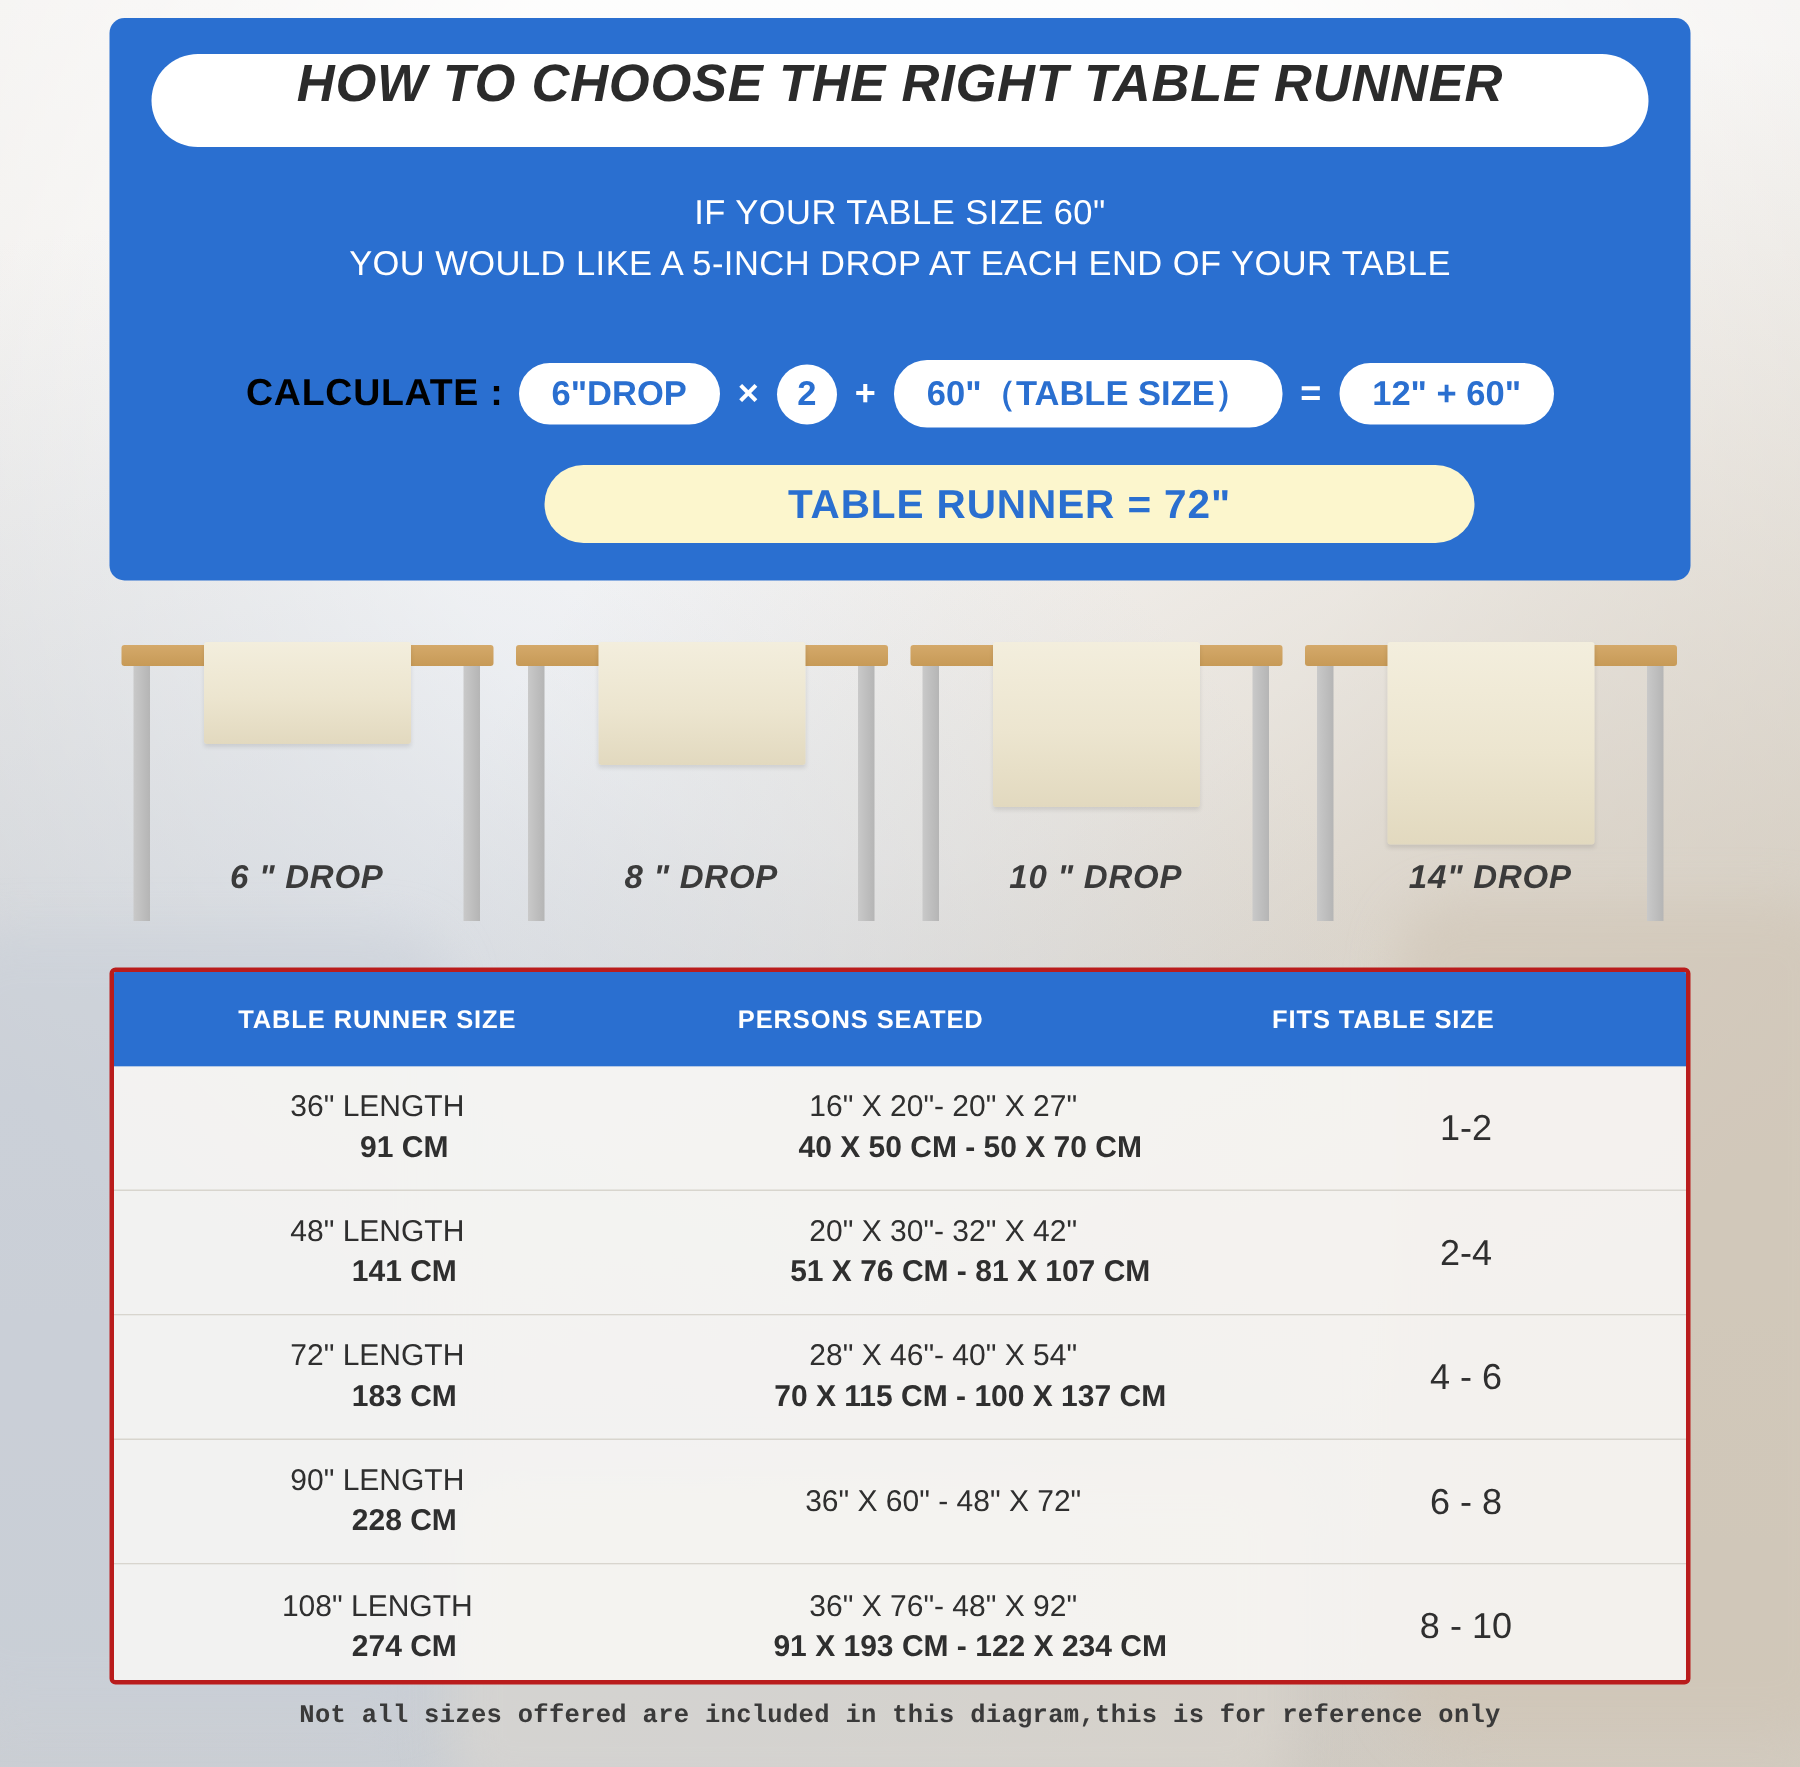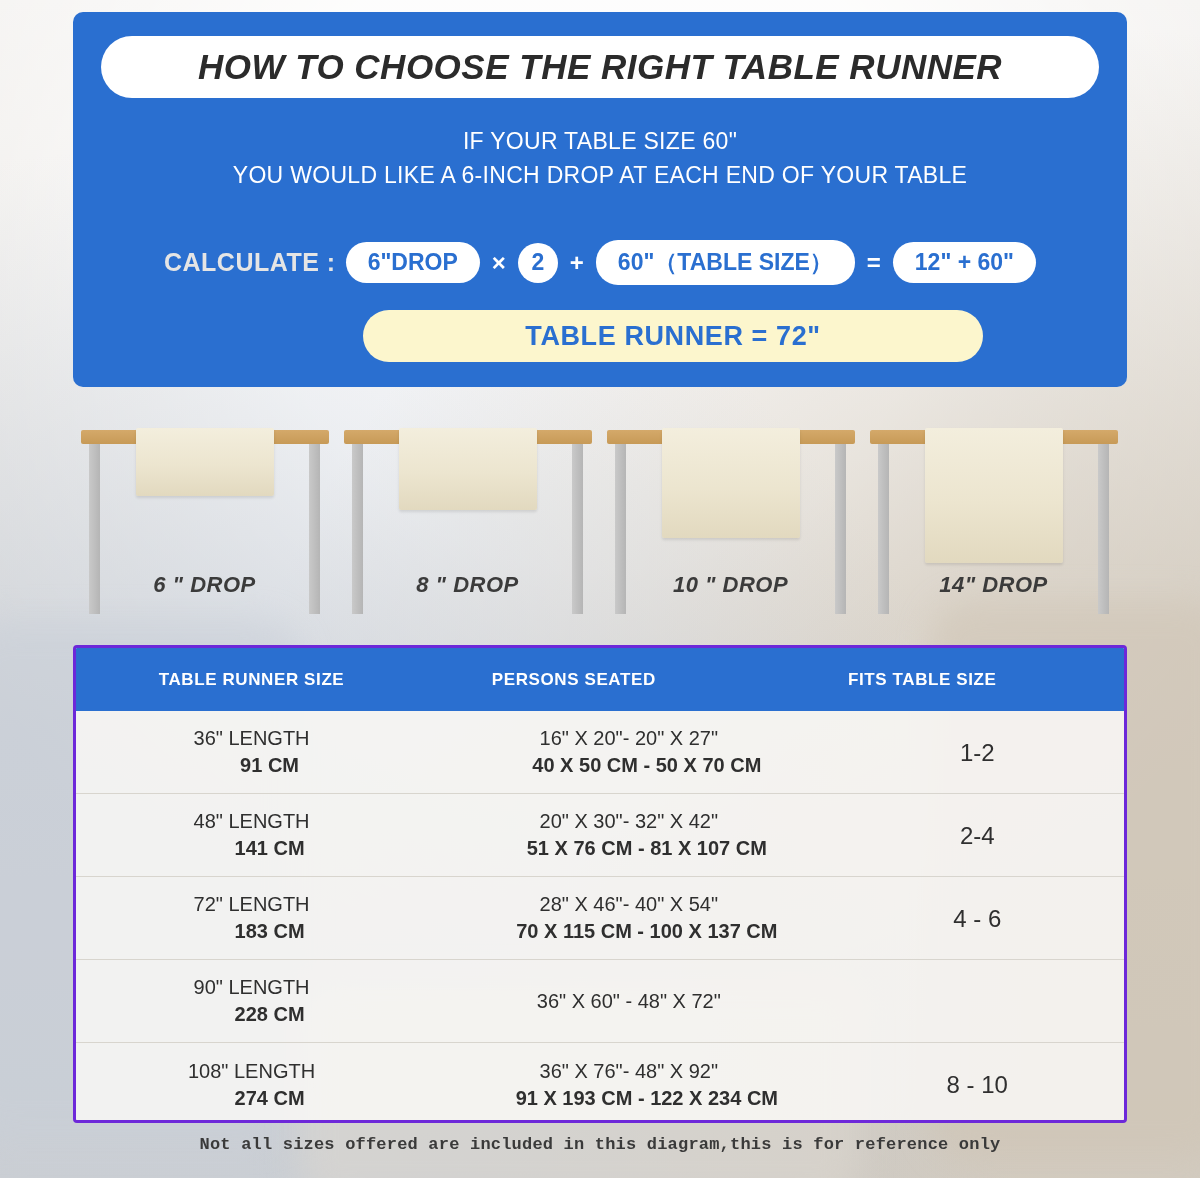--- a/index.html
+++ b/index.html
@@ -51,21 +51,21 @@
   }
   .hero-title-box {
     position: absolute;
     left: 28px;
     top: 24px;
     width: 998px;
     height: 62px;
     background: #ffffff;
     border-radius: 31px;
     display: flex;
-    align-items: center;
+    align-items: flex-start;
     justify-content: center;
   }
   .hero-title {
     font-size: 35px;
     font-weight: bold;
     font-style: italic;
     color: #2b2b2b;
     letter-spacing: 0.5px;
     white-space: nowrap;
   }
@@ -84,21 +84,21 @@
     position: absolute;
     left: 0;
     top: 228px;
     width: 100%;
     display: flex;
     align-items: center;
     justify-content: center;
     gap: 10px;
   }
   .calc-label {
-    color: #e5e5e5;
+    color: #000000;
     font-size: 25px;
     font-weight: bold;
     letter-spacing: 0.5px;
   }
   .pill {
     background: #ffffff;
     color: #2a6fd0;
     border-radius: 22px;
     font-size: 23px;
     font-weight: bold;
@@ -197,21 +197,21 @@
     letter-spacing: 0.5px;
   }
 
   
   .size-table {
     position: absolute;
     left: 73px;
     top: 645px;
     width: 1054px;
     height: 478px;
-    border: 3px solid #6d28d9;
+    border: 3px solid #b91c1c;
     border-radius: 4px;
     background: rgba(255,255,255,0.55);
     overflow: hidden;
   }
   .thead {
     display: flex;
     height: 63px;
     background: #2a6fd0;
   }
   .th {
@@ -269,21 +269,21 @@
 </div>
 
 <div class="page">
 
   <div class="hero">
     <div class="hero-title-box">
       <div class="hero-title">HOW TO CHOOSE THE RIGHT TABLE RUNNER</div>
     </div>
     <div class="hero-sub">
       <div>IF YOUR TABLE SIZE 60"</div>
-      <div>YOU WOULD LIKE A 6-INCH DROP AT EACH END OF YOUR TABLE</div>
+      <div>YOU WOULD LIKE A 5-INCH DROP AT EACH END OF YOUR TABLE</div>
     </div>
 
     <div class="calc-row">
       <span class="calc-label">CALCULATE :</span>
       <span class="pill">6"DROP</span>
       <span class="op">×</span>
       <span class="pill-circle">2</span>
       <span class="op">+</span>
       <span class="pill">60"（TABLE SIZE）</span>
       <span class="op">=</span>
@@ -373,20 +373,21 @@
     </div>
 
     <div class="trow">
       <div class="td c1">
         <span>90" LENGTH</span>
         <span class="l2">228 CM</span>
       </div>
       <div class="td c2">
         <span>36" X 60" - 48" X 72"</span>
       </div>
+      <div class="td c3 seats">6 - 8</div>
     </div>
 
     <div class="trow">
       <div class="td c1">
         <span>108" LENGTH</span>
         <span class="l2">274 CM</span>
       </div>
       <div class="td c2">
         <span>36" X 76"- 48" X 92"</span>
         <span class="l2">91 X 193 CM - 122 X 234 CM</span>

